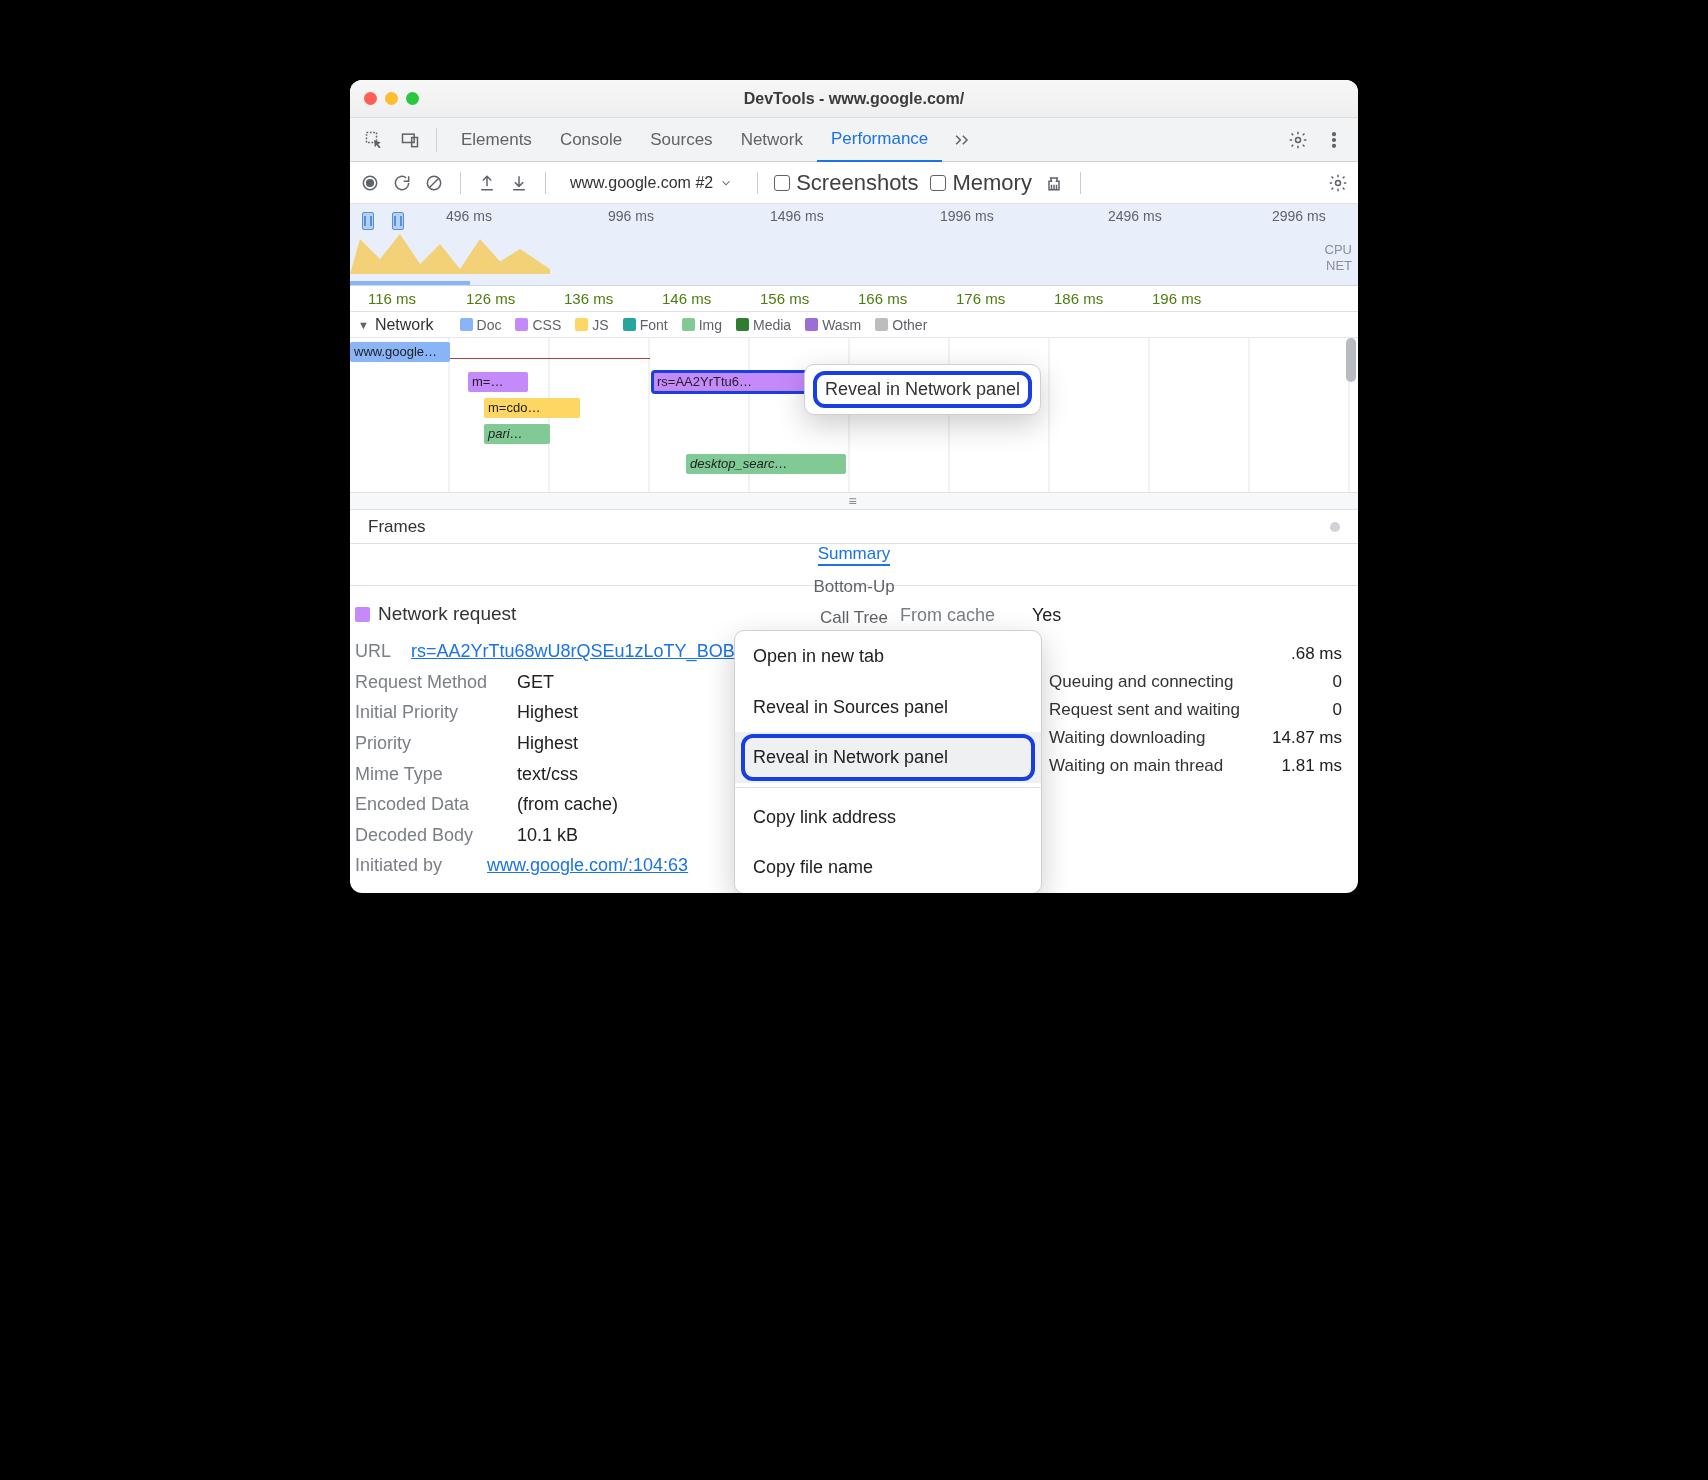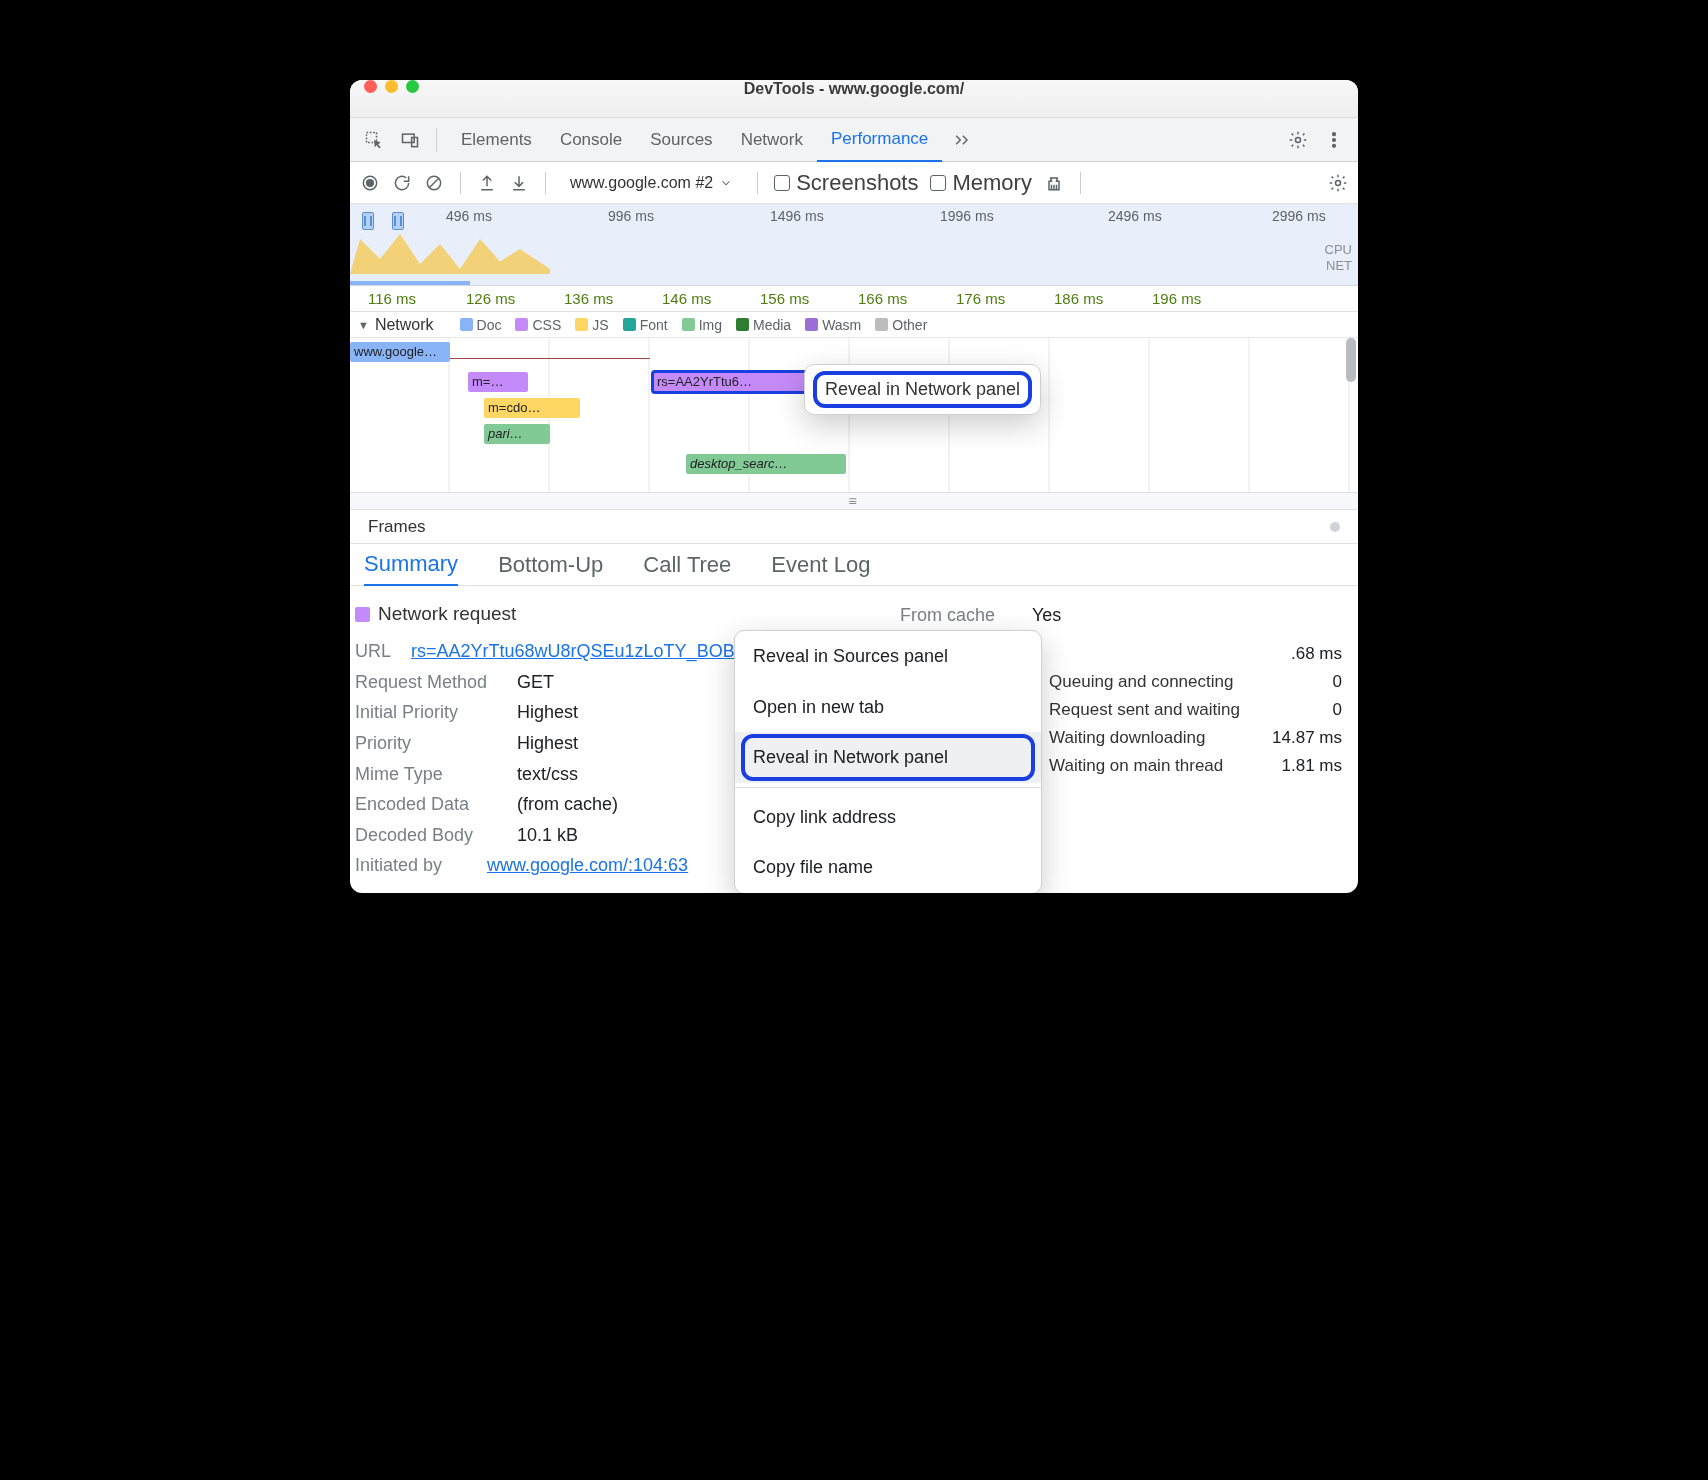--- a/index.html
+++ b/index.html
@@ -1,18 +1,18 @@
 <!DOCTYPE html>
 <html><head>
 <meta charset="utf-8">
 <style>
 * { box-sizing: border-box; margin: 0; padding: 0; }
 body { background: #000; font-family: -apple-system, "Helvetica Neue", Arial, sans-serif; font-size: 18px; color: #333; display: flex; align-items: flex-start; justify-content: center; padding: 80px 0 0 0; }
 .window { width: 1008px; background: #fff; border-radius: 12px; overflow: hidden; box-shadow: 0 8px 40px rgba(0,0,0,.5); position: relative; }
-.titlebar { height: 38px; background: linear-gradient(#f7f7f7,#efefef); display: flex; padding: 0 14px; border-bottom: 1px solid #dcdcdc; position: relative; }
+.titlebar { height: 38px; background: linear-gradient(#f7f7f7,#efefef); display: flex; align-items: center; padding: 0 14px; border-bottom: 1px solid #dcdcdc; position: relative; }
 .traffic { display: flex; gap: 8px; }
 .dot { width: 13px; height: 13px; border-radius: 50%; }
 .dot.r { background:#ff5f57; } .dot.y { background:#febc2e; } .dot.g{ background:#28c840; }
 .titlebar-title { position:absolute; left:0; right:0; text-align:center; font-size:16px; font-weight:600; color:#3a3a3a; }
 
 .tabbar { height: 44px; background:#f1f3f4; border-bottom:1px solid #d0d0d0; display:flex; align-items:center; padding:0 8px; gap:4px; }
 .tabbar .icon-btn { width:32px; height:32px; display:flex; align-items:center; justify-content:center; color:#5f6368; border-radius:4px; }
 .tabbar .divider { width:1px; height:24px; background:#d0d0d0; margin:0 6px; }
 .tab { padding:0 14px; height:44px; display:flex; align-items:center; color:#5f6368; font-size:17px; }
 .tab.active { color:#1a73e8; border-bottom:2px solid #1a73e8; margin-bottom:-1px; }
@@ -50,21 +50,21 @@
 .bar.blue { background:#8ab4f8; }
 .bar.purple { background:#c58af9; }
 .bar.yellow { background:#fdd663; }
 .bar.green { background:#81c995;font-style:italic; }
 .bar.selected { outline:3px solid #1a3fe0; outline-offset:-1px; }
 .link-line { position:absolute; border-top:1.5px solid #a04545; }
 
 .divider-strip { height:18px; background:#f6f8fa; border-top:1px solid #e0e0e0; border-bottom:1px solid #e0e0e0; display:flex; align-items:center; justify-content:center; color:#888; font-size:14px; letter-spacing:3px; }
 .frames-row { height:34px; display:flex; align-items:center; padding:0 18px; color:#333; font-size:17px; border-bottom:1px solid #e0e0e0; }
 
-.detail-tabs { height:42px; display:flex; align-items:center; gap:40px; padding:0 14px; border-bottom:1px solid #e0e0e0; font-size:22px; }
+.detail-tabs { height:42px; display:flex; align-items:center; gap:11px; padding:0 14px; border-bottom:1px solid #e0e0e0; font-size:17px;flex-direction:column; }
 .dtab { color:#5f6368; height:42px; display:flex; align-items:center; }
 .dtab.active { color:#1a73e8; border-bottom:2.5px solid #1a73e8; }
 
 .detail-body { padding:12px 5px; font-size:18px; line-height:1.7; position:relative; }
 .detail-title { display:flex; align-items:center; gap:8px; font-size:19px; margin-bottom:6px; }
 .detail-title .sq { width:15px; height:15px; }
 .kv { display:flex; gap:12px; }
 .kv .k { color:#7a7f87; min-width:150px; }
 .kv .v { color:#202124; }
 .kv a { color:#1a73e8; text-decoration:underline; }
@@ -370,22 +370,22 @@
           <span class="lab">Waiting downloading</span>
           <span class="val">14.87 ms</span>
         </div>
         <div class="row">
           <span class="lab">Waiting on main thread</span>
           <span class="val">1.81 ms</span>
         </div>
       </div>
 
     <div class="tooltip-menu context-menu" style="left:384px; top:44px;" id="ctxmenu">
+        <div class="mitem">Open in new tab</div>
         <div class="mitem">Reveal in Sources panel</div>
-        <div class="mitem">Open in new tab</div>
         <div class="mitem hl">
           <span class="highlight-ring" style="display: block; margin: -4px -8px;">Reveal in Network panel</span>
         </div>
         <div class="msep"></div>
         <div class="mitem">Copy link address</div>
         <div class="mitem">Copy file name</div>
       </div>
   </div>
 
 </div>

